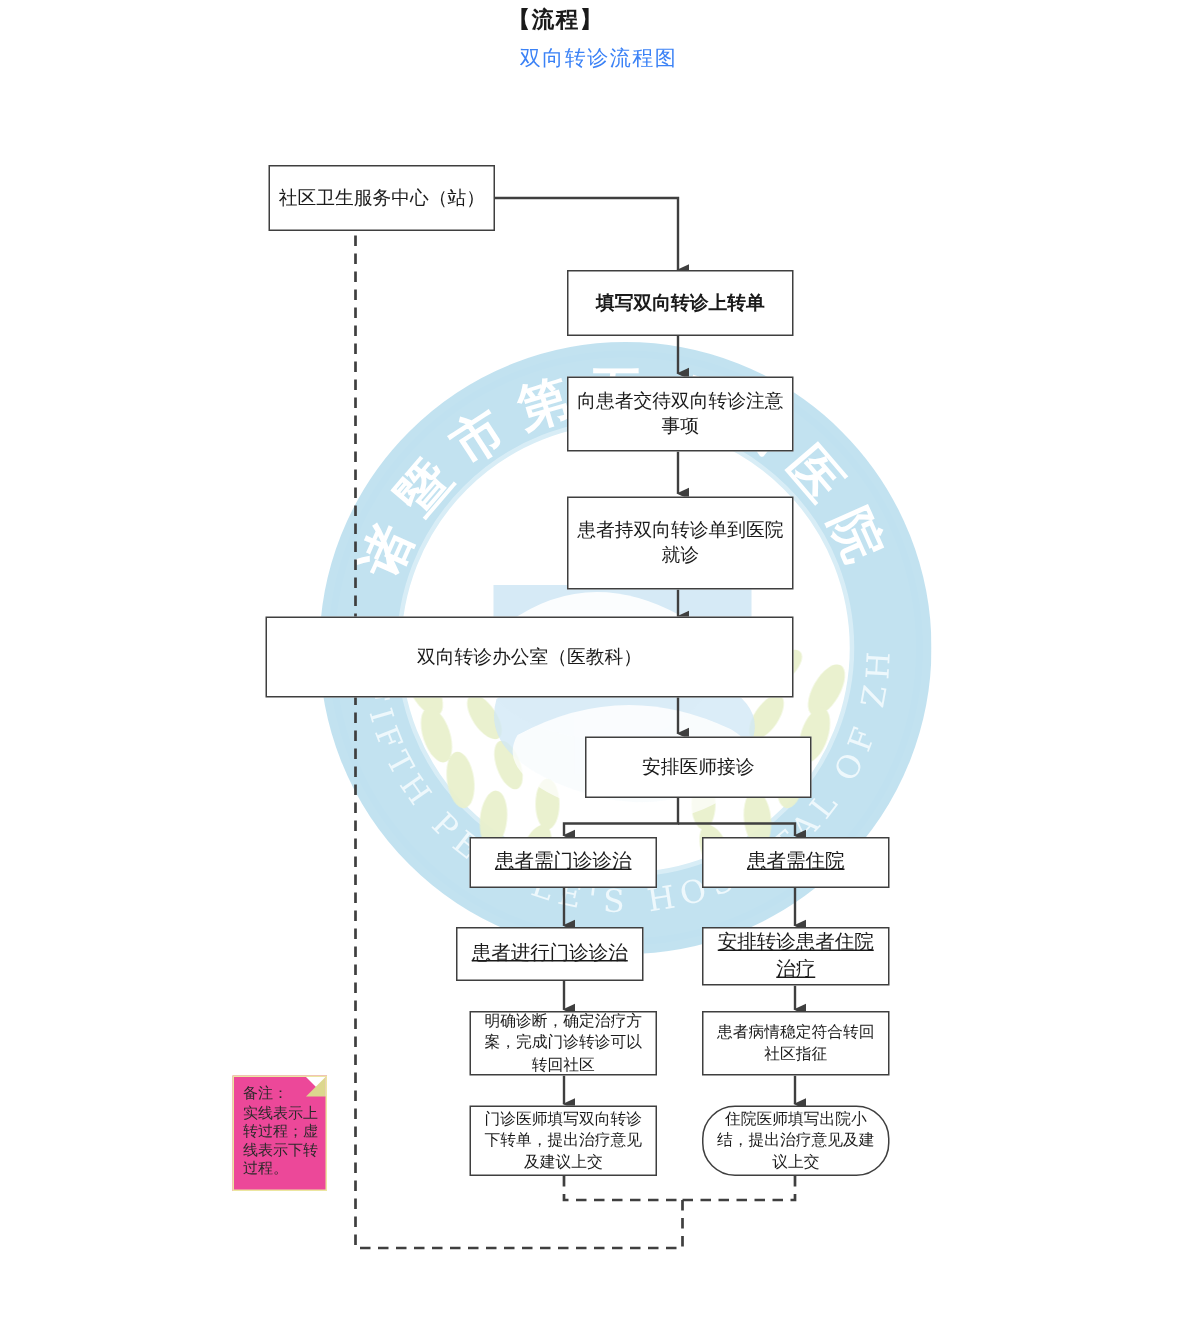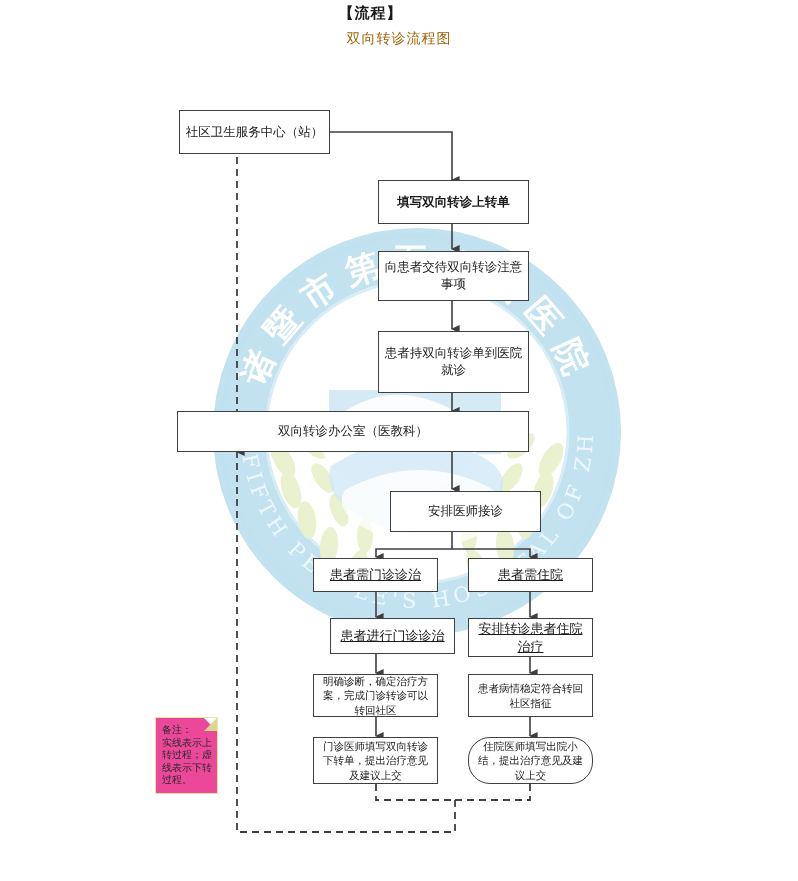--- a/index.html
+++ b/index.html
@@ -31,21 +31,21 @@
     color: #1a1a1a;
     letter-spacing: 1px;
   }
   .title-sub {
     position: absolute;
     left: 0;
     top: 30px;
     width: 798px;
     text-align: center;
     font-size: 14px;
-    color: #a16207;
+    color: #3b82f6;
     letter-spacing: 1px;
   }
 
   
   .watermark {
     position: absolute;
     left: 213px;
     top: 228px;
     width: 408px;
     height: 408px;
@@ -222,29 +222,29 @@
   </div>
 
   <div class="node lg" style="left:179px; top:110px; width:151px; height:44px;">社区卫生服务中心（站）</div>
 
   <div class="node lg" style="left:378px; top:180px; width:151px; height:44px;font-weight:bold;">填写双向转诊上转单</div>
 
   <div class="node lg" style="left:378px; top:251px; width:151px; height:50px;">向患者交待双向转诊注意事项</div>
 
   <div class="node lg" style="left:378px; top:331px; width:151px; height:62px;">患者持双向转诊单到医院就诊</div>
 
-  <div class="node lg" style="left:177px; top:411px; width:352px; height:41px;">双向转诊办公室（医教科）</div>
+  <div class="node lg" style="left:177px; top:411px; width:352px; height:54px;">双向转诊办公室（医教科）</div>
 
   <div class="node lg" style="left:378px; top:491px; width:151px; height:41px;margin-left:12px;">安排医师接诊</div>
 
   <div class="node md" style="left:313px; top:558px; width:125px; height:34px;">患者需门诊诊治</div>
 
   <div class="node md" style="left:468px; top:558px; width:125px; height:34px;">患者需住院</div>
 
-  <div class="node md" style="left:330px; top:618px; width:125px; height:36px;">患者进行门诊诊治</div>
+  <div class="node md" style="left:304px; top:618px; width:125px; height:36px;">患者进行门诊诊治</div>
 
   <div class="node md" style="left:468px; top:618px; width:125px; height:39px;">安排转诊患者住院治疗</div>
 
   <div class="node sm" style="left:313px; top:674px; width:125px; height:43px;">明确诊断，确定治疗方案，完成门诊转诊可以转回社区</div>
 
   <div class="node sm" style="left:468px; top:674px; width:125px; height:43px;">患者病情稳定符合转回社区指征</div>
 
   <div class="node sm" style="left:313px; top:737px; width:125px; height:47px;">门诊医师填写双向转诊下转单，提出治疗意见及建议上交</div>
 
   <div class="node sm" style="left:468px; top:737px; width:125px; height:47px;border-radius:22px;">住院医师填写出院小结，提出治疗意见及建议上交</div>

